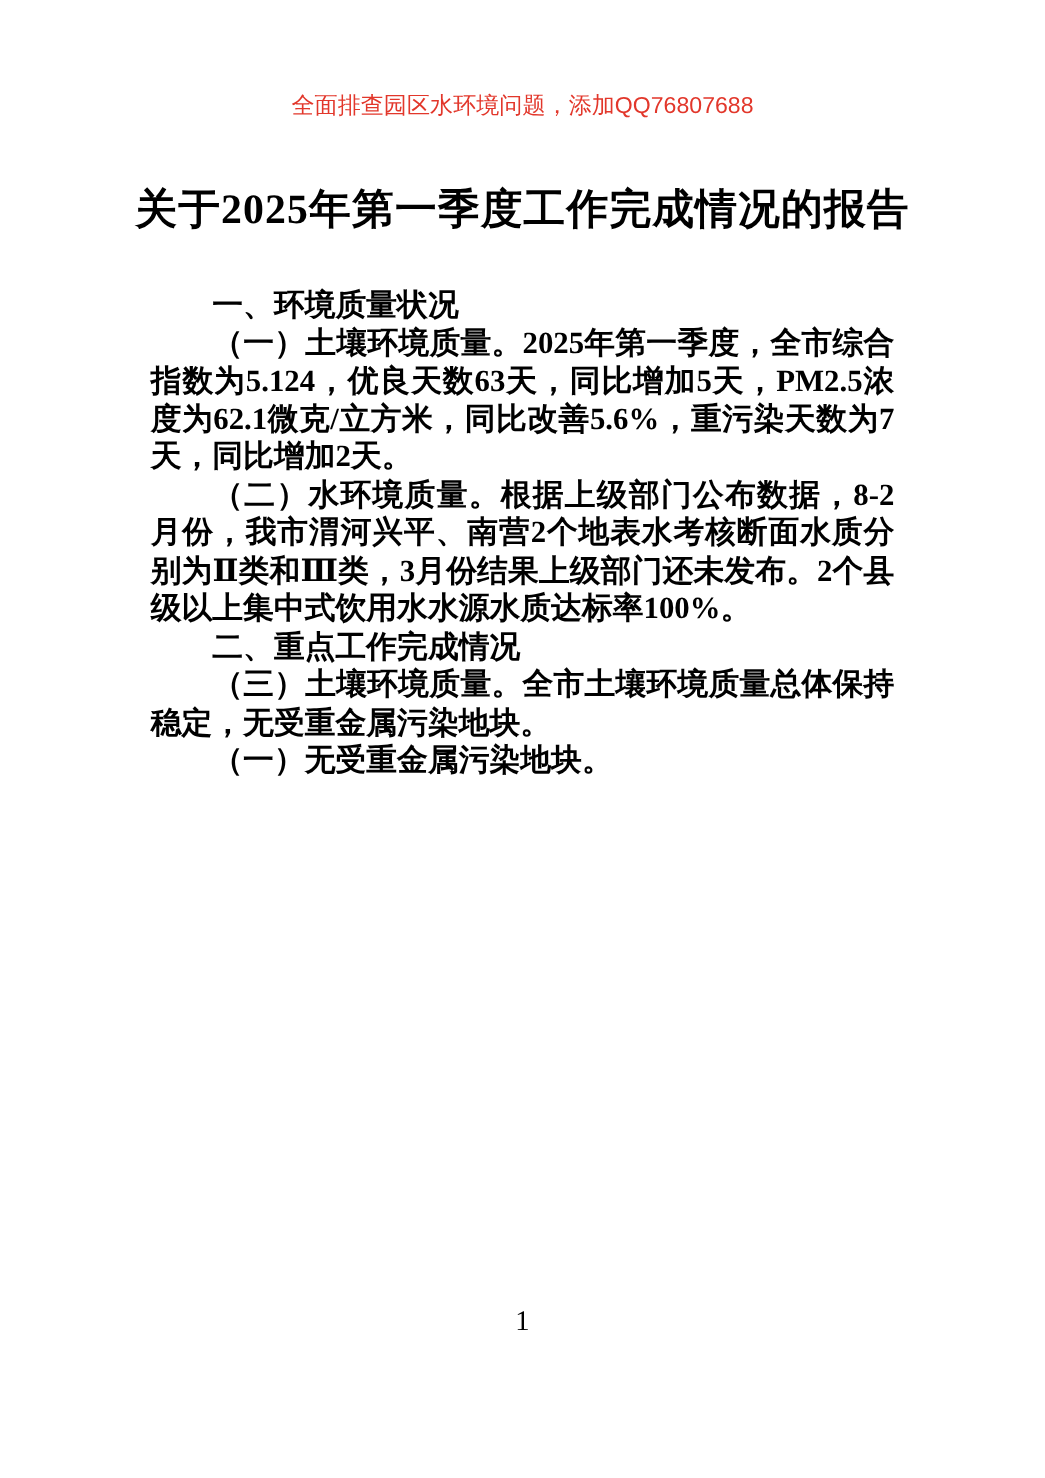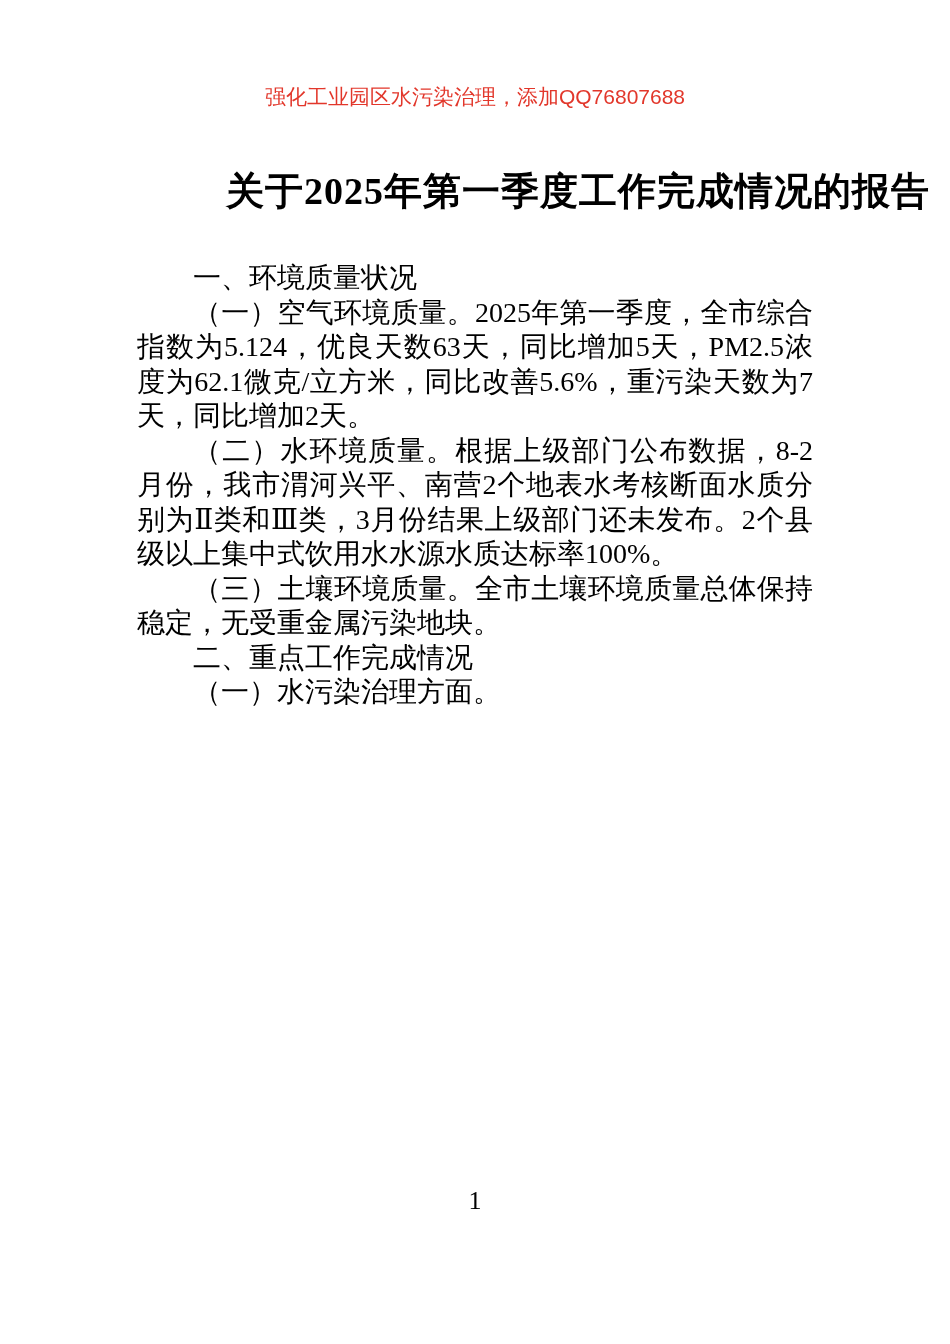--- a/index.html
+++ b/index.html
@@ -21,61 +21,62 @@
     padding-top: 83px;
     text-align: center;
     font-family: "Liberation Sans", "DejaVu Sans", sans-serif;
     font-size: 21px;
     line-height: 27px;
     font-weight: 400;
     color: #e2372b;
   }
   .doc-title {
     margin: 56px 20px 0 20px;
-    text-align: right;
+    text-align: center;
     font-size: 38px;
     line-height: 50px;
     font-weight: 700;
     letter-spacing: 1px;
   }
   .body-text {
     width: 676px;
     margin: 45px auto 0 auto;
   }
   .body-text p {
     margin: 0;
     font-size: 28px;
     line-height: 34.5px;
     text-align: justify;
     text-indent: 2em;
     word-break: break-all;
+    font-weight: bold;
   }
   .page-number {
     position: absolute;
     left: 0;
     right: 0;
     top: 1186px;
     text-align: center;
     font-size: 26px;
     line-height: 30px;
   }
 </style>
 </head>
 <body>
 
 <div class="page">
 
-  <div class="promo-banner">强化工业园区水污染治理，添加QQ76807688</div>
+  <div class="promo-banner">全面排查园区水环境问题，添加QQ76807688</div>
 
   <h1 class="doc-title">关于2025年第一季度工作完成情况的报告</h1>
 
   <div class="body-text">
     <p>一、环境质量状况</p>
-    <p>（一）空气环境质量。2025年第一季度，全市综合指数为5.124，优良天数63天，同比增加5天，PM2.5浓度为62.1微克/立方米，同比改善5.6%，重污染天数为7天，同比增加2天。</p>
+    <p>（一）土壤环境质量。2025年第一季度，全市综合指数为5.124，优良天数63天，同比增加5天，PM2.5浓度为62.1微克/立方米，同比改善5.6%，重污染天数为7天，同比增加2天。</p>
     <p>（二）水环境质量。根据上级部门公布数据，8-2月份，我市渭河兴平、南营2个地表水考核断面水质分别为Ⅱ类和Ⅲ类，3月份结果上级部门还未发布。2个县级以上集中式饮用水水源水质达标率100%。</p>
+    <p>二、重点工作完成情况</p>
     <p>（三）土壤环境质量。全市土壤环境质量总体保持稳定，无受重金属污染地块。</p>
-    <p>二、重点工作完成情况</p>
-    <p>（一）水污染治理方面。</p>
+    <p>（一）无受重金属污染地块。</p>
   </div>
 
   <div class="page-number">1</div>
 
 </div>
 
 </body></html>

